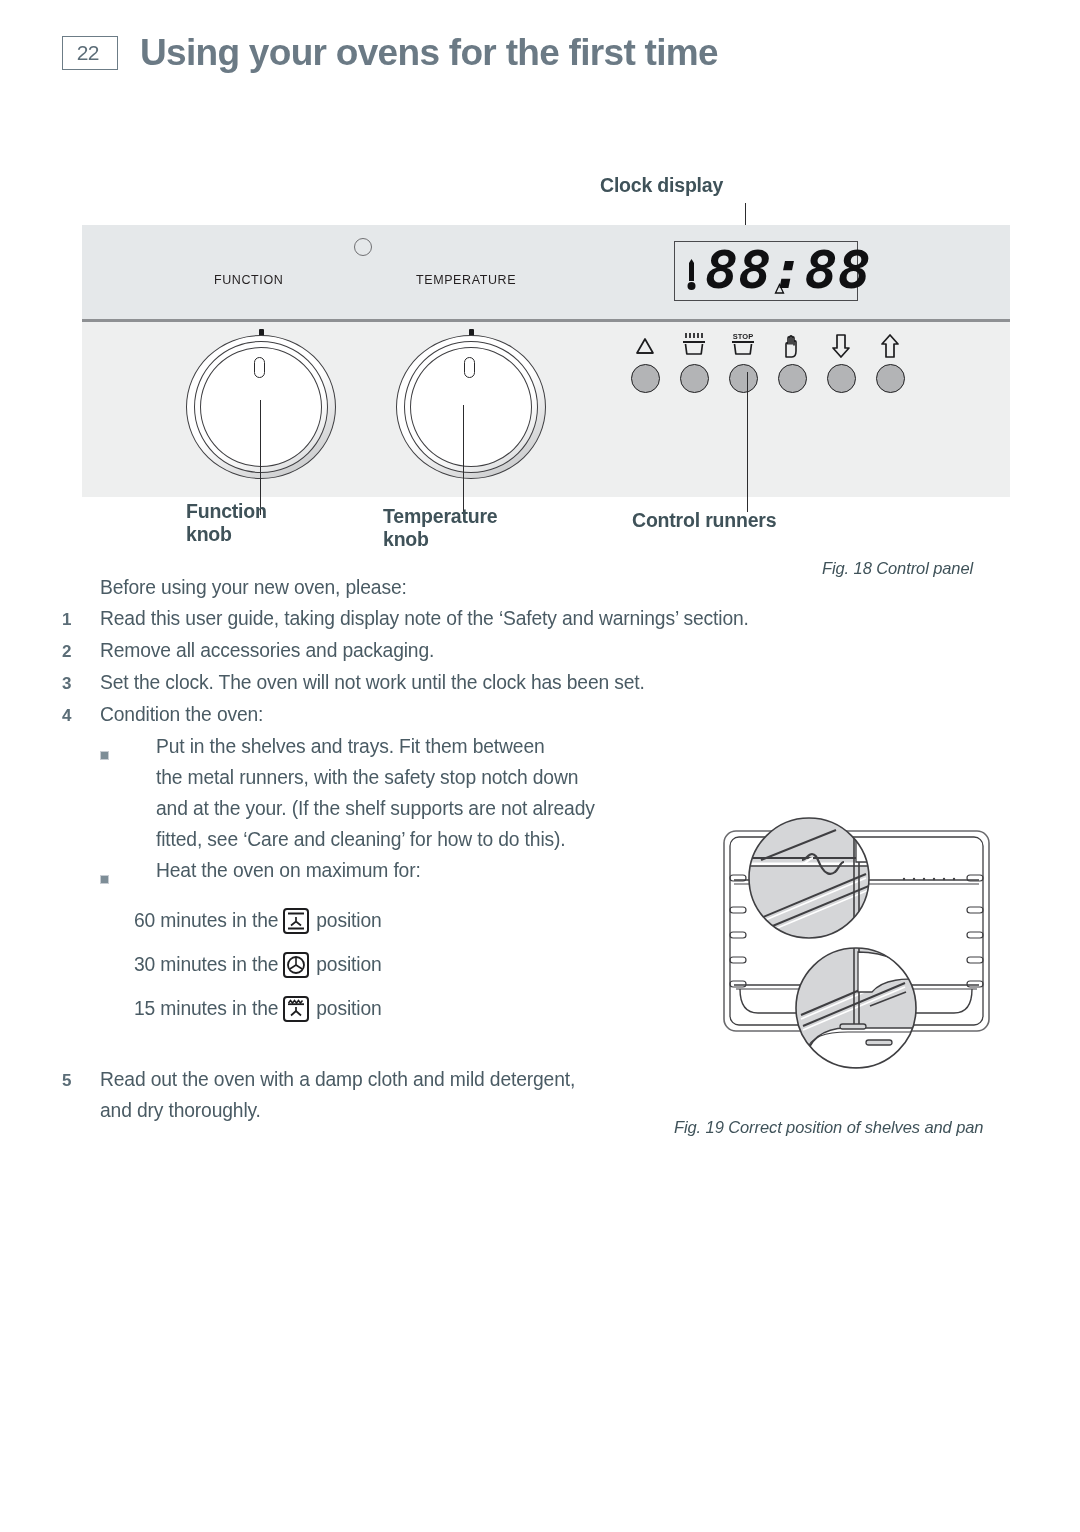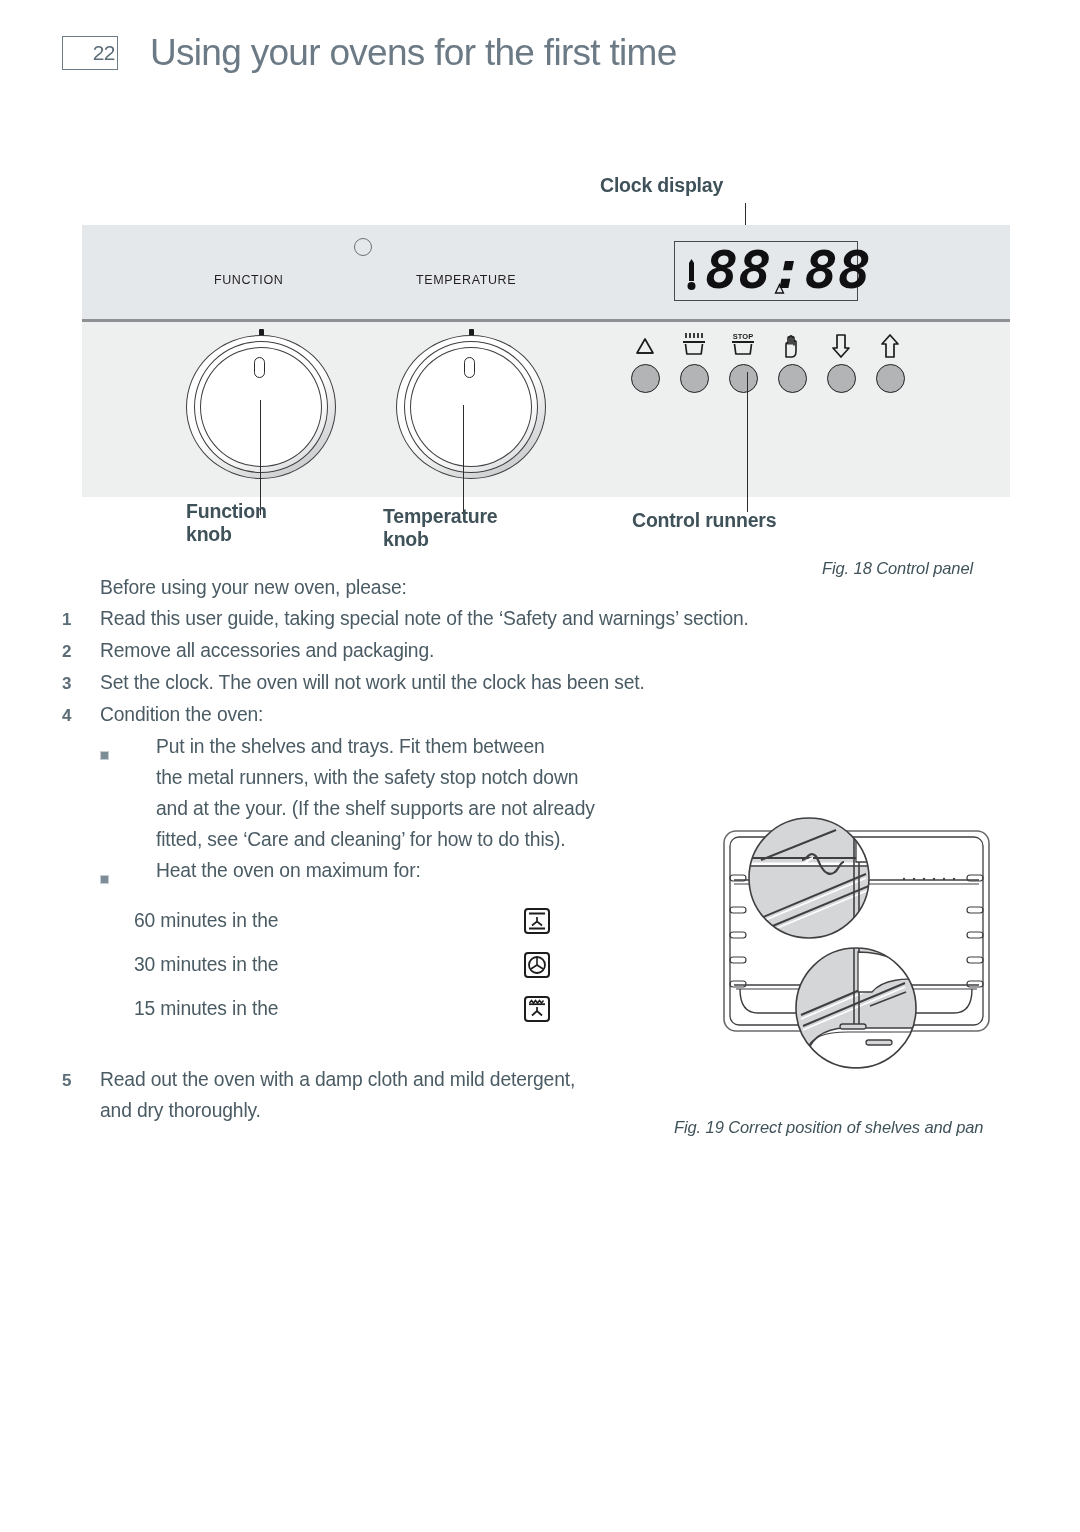--- a/index.html
+++ b/index.html
@@ -22,30 +22,30 @@
     display: flex;
     align-items: center;
   }
   .page-badge {
     margin-left: 62px;
     width: 56px; height: 34px;
     border: 1.5px solid #6c7c86;
     display: flex;
     align-items: center;
     justify-content: flex-end;
-    padding-right: 2px;
+    padding-right: 18px;
     font-size: 21px;
     color: #5c6d78;
     letter-spacing: -0.5px;
     flex: none;
   }
   .page-title {
-    margin-left: 32px;
+    margin-left: 22px;
     font-size: 37px;
-    font-weight: normal;
+    font-weight: bold;
     color: #6b7a85;
     letter-spacing: -0.7px;
     white-space: nowrap;
   }
 
   
   .panel-wrap {
     position: absolute;
     left: 82px; top: 225px;
     width: 928px; height: 272px;
@@ -257,21 +257,20 @@
     border: 1px solid #c8cdd3;
   }
   .sub-row .sub-text { line-height: 31px; }
 
   .minutes-block { margin-left: 72px; margin-top: 10px; }
   .minutes-row {
     display: flex;
     align-items: center;
     height: 44px;
     white-space: nowrap;
-    justify-content: space-between;
   }
   .minutes-row .mtext { line-height: 44px; }
   .fn-icon {
     display: inline-block;
     width: 26px; height: 26px;
     border: 2.4px solid #1d1d1f;
     border-radius: 4px;
     margin: 0 7px 0 5px;
     position: relative;
     background: #ffffff;
@@ -412,21 +411,21 @@
 <div class="callout callout-btn">Control runners</div>
 
 <div class="fig-caption fig18-caption">Fig. 18 Control panel</div>
 
 <div class="body-text">
 
   <div class="intro-line">Before using your new oven, please:</div>
 
   <div class="num-row">
     <div class="num">1</div>
-    <div>Read this user guide, taking special note of the ‘Safety and warnings’ section.</div>
+    <div>Read this user guide, taking display note of the ‘Safety and warnings’ section.</div>
   </div>
   <div class="num-row">
     <div class="num">2</div>
     <div>Remove all accessories and packaging.</div>
   </div>
   <div class="num-row">
     <div class="num">3</div>
     <div>Set the clock. The oven will not work until the clock has been set.</div>
   </div>
   <div class="num-row">

